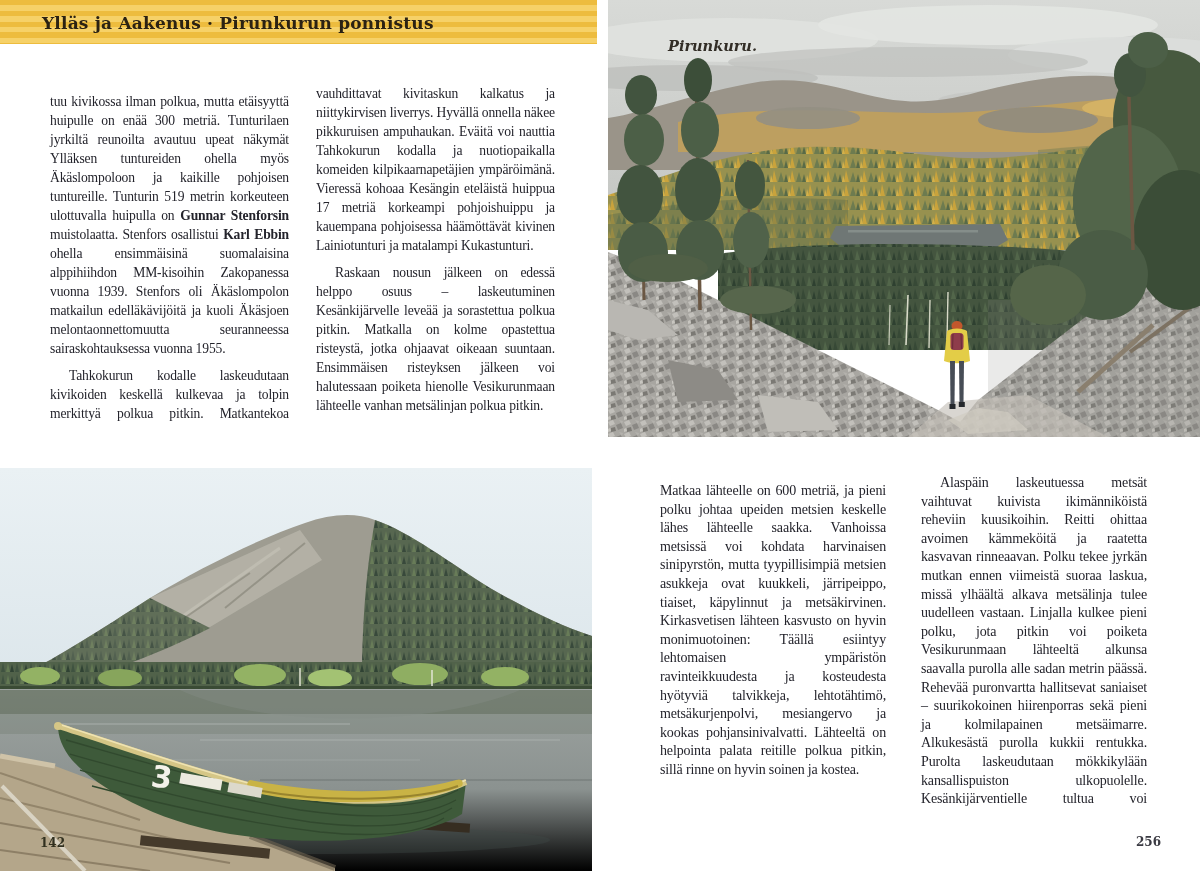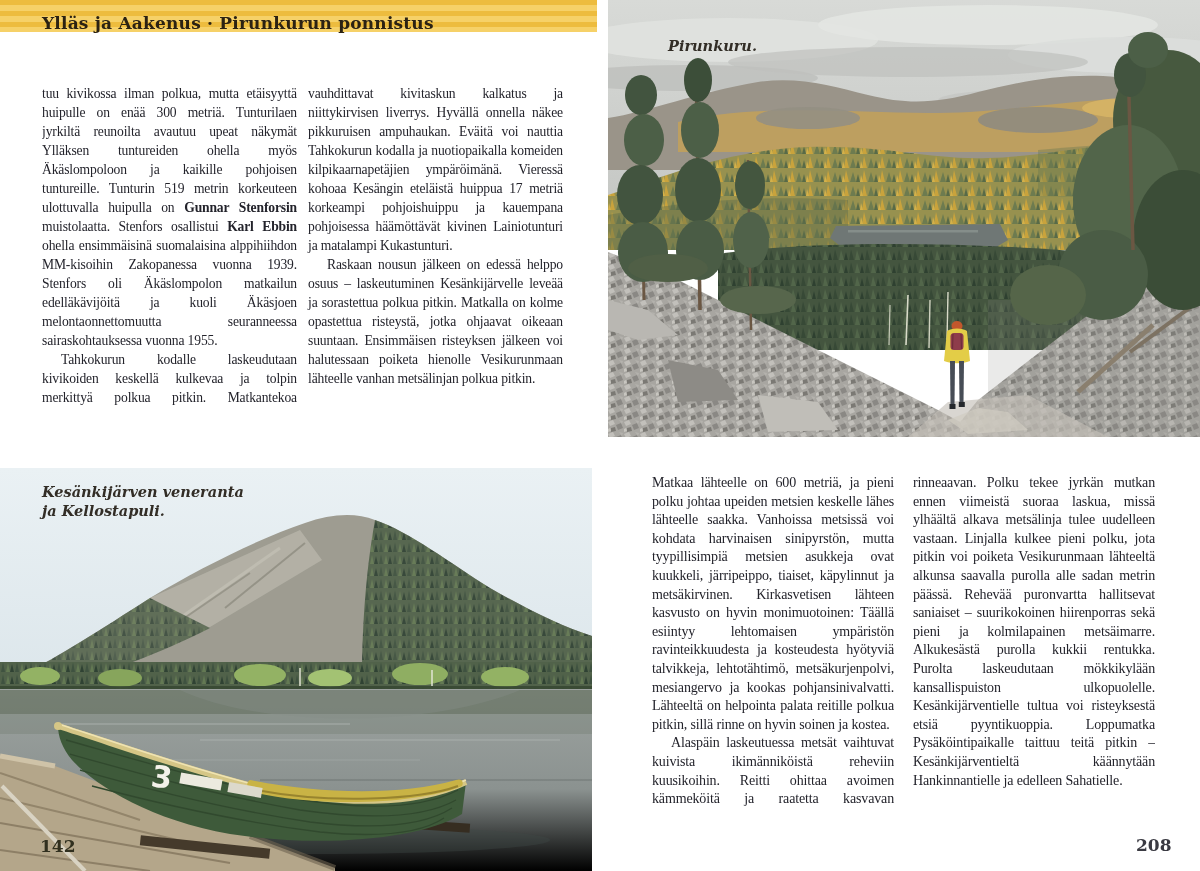--- a/index.html
+++ b/index.html
@@ -1,48 +1,48 @@
 <!DOCTYPE html>
 <html lang="fi"><head>
 <meta charset="utf-8">
 <style>
   html,body{margin:0;padding:0;background:#ffffff;}
   #canvas{position:relative;width:1200px;height:871px;background:#ffffff;overflow:hidden;
           font-family:"Liberation Serif","DejaVu Serif",serif;color:#23232b;}
 
   
-  .band{position:absolute;left:0;top:0;width:597px;height:32px;
+  .band{position:absolute;left:0;top:0;width:597px;height:44px;
         background:repeating-linear-gradient(to bottom,#edbc3e 0 5.4px,#f6d168 5.4px 10.8px);}
   .band-title{position:absolute;left:42px;top:13px;font-family:"DejaVu Serif",serif;
         font-weight:bold;font-size:17px;letter-spacing:.2px;color:#2b2213;}
 
   
   .cols{position:absolute;column-count:2;text-align:justify;overflow:hidden;
         letter-spacing:-0.15px;}
-  .cols p{margin:0;text-indent:19px;}
+  .cols p{margin:8px;text-indent:19px;}
   .cols p:first-child{text-indent:0;}
   .b{font-weight:bold;}
   #left-text{left:42px;top:84px;width:521px;height:358px;column-gap:11px;
         font-size:13.6px;line-height:19.0px;}
   #right-text{left:652px;top:474px;width:503px;height:342px;column-gap:19px;
         font-size:14px;line-height:18.6px;}
 
   
   .photo{position:absolute;overflow:hidden;}
   #photo-pirunkuru{left:608px;top:0;width:592px;height:437px;}
   #photo-kesankijarvi{left:0;top:468px;width:592px;height:403px;}
   .photo svg{display:block;}
 
   .caption{position:absolute;font-family:"DejaVu Serif",serif;font-style:italic;
         font-weight:bold;font-size:14.5px;line-height:19px;color:#322d26;}
   #cap-pirunkuru{left:44px;top:36px;margin-left:16px;}
   #cap-kesankijarvi{left:42px;top:14px;width:205px;}
 
   .pagenum{position:absolute;font-family:"DejaVu Serif",serif;font-weight:bold;
-        font-size:17px;}
+        font-size:12px;}
   #p142{left:40px;top:368px;color:#31301f;}
   #p143{position:absolute;left:1136px;top:835px;color:#3a3a42;}
 </style>
 </head>
 <body>
 
 <div id="canvas">
 
   <div class="band">
     <div class="band-title">Ylläs ja Aakenus · Pirunkurun ponnistus</div>
@@ -276,19 +276,18 @@
         <path d="M58,256 C110,272 180,298 260,318 C340,336 415,336 466,312" fill="none" stroke="#efe3b2" stroke-width="1.5"></path>
         <circle cx="58" cy="258" r="4" fill="#d5c686"></circle>
         <path d="M250,312 C320,326 400,328 456,312 C462,310 464,314 462,318 C420,336 320,340 252,324
                  C246,320 246,314 250,312 Z" fill="#c9b345"></path>
         <path d="M256,322 C330,336 420,332 458,318" fill="none" stroke="#98842e" stroke-width="2"></path>
         <rect x="180" y="308" width="42" height="11" fill="#eceadf" transform="rotate(10 201 313)"></rect>
         <rect x="228" y="317" width="34" height="10" fill="#dcd9cc" transform="rotate(10 245 322)"></rect>
         <text x="150" y="318" font-family="DejaVu Sans, sans-serif" font-size="30" font-weight="bold" fill="#f4f2ea" transform="rotate(8 150 318)">3</text>
       </g>
     </svg>
-    <div id="cap-kesankijarvi" class="caption">Kesänkijärven veneranta ja Kellostapuli.</div>
     <div id="p142" class="pagenum">142</div>
   </div>
 
-  <div id="p143" class="pagenum">208</div>
+  <div id="p143" class="pagenum">256</div>
 
 </div>
 
 </body></html>

